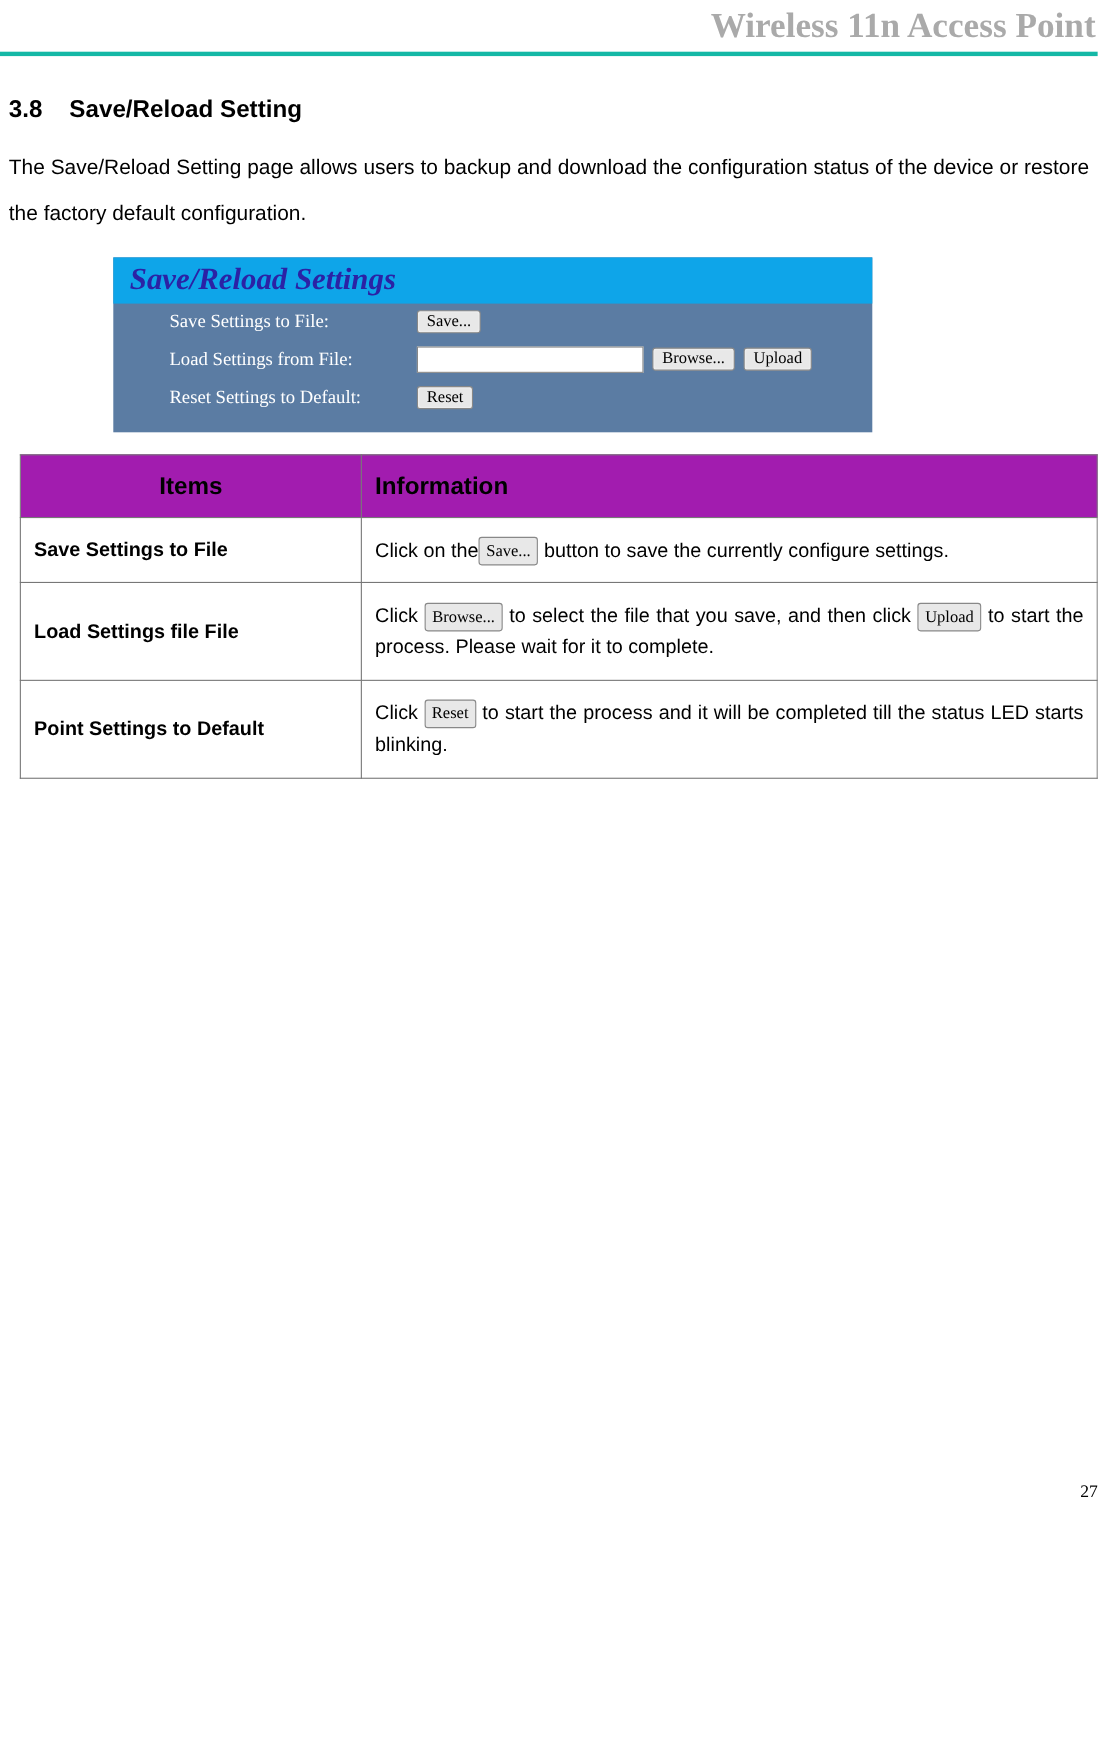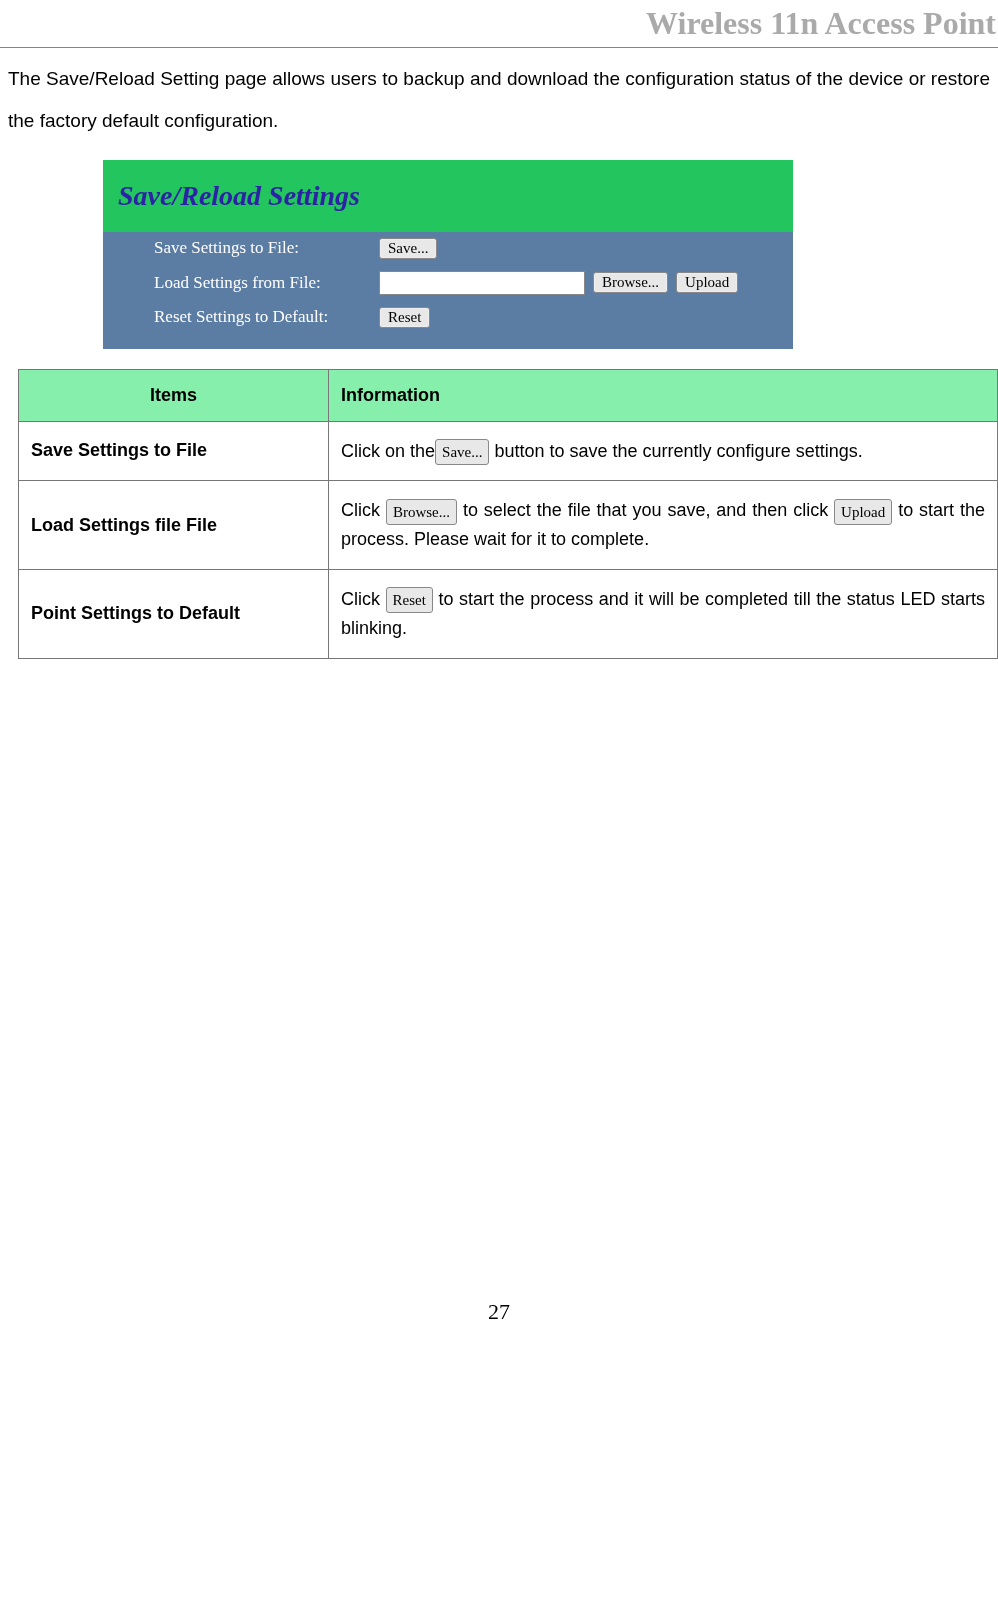--- a/index.html
+++ b/index.html
@@ -3,21 +3,21 @@
   <meta charset="utf-8">
   <style>
     body {
       margin: 0;
       padding: 0;
       font-family: Arial, sans-serif;
       width: 998px;
       background: white;
     }
     .header-bar {
-      border-bottom: 1px solid #14b8a6;
+      border-bottom: 4px solid #14b8a6;
       text-align: right;
       padding: 5px 0;
     }
     .header-title {
       font-size: 32px;
       font-weight: bold;
       color: #aaa;
       font-family: "Times New Roman", serif;
       margin-right: 2px;
     }
@@ -37,25 +37,25 @@
     }
     .screenshot {
       width: 690px;
       margin-left: 95px;
       background: #5b7ca3;
       padding-bottom: 15px;
       font-family: "Times New Roman", serif;
     }
     .screenshot-title {
       color: #2b22a5;
-      background: #22c55e;
+      background: #0ea5e9;
       font-size: 28px;
       font-weight: bold;
       font-style: italic;
-      padding: 20px 15px;
+      padding: 5px 15px;
       font-family: "Times New Roman", serif;
     }
     .screenshot-desc {
       color: white;
       font-size: 16px;
       padding: 15px 15px 20px 15px;
       border-bottom: 1px solid #8fa5bc;
       margin: 0 15px 15px 15px;
       font-family: "Times New Roman", serif;
     }
@@ -96,22 +96,22 @@
       border-collapse: collapse;
       margin: 20px auto 0 10px;
     }
     .info-table th, .info-table td {
       border: 1px solid #777;
       padding: 15px 12px;
       text-align: left;
       vertical-align: middle;
     }
     .info-table th {
-      background: #86efac;
-      font-size: 18px;
+      background: #a21caf;
+      font-size: 22px;
       text-align: center;
     }
     .info-table th.info-head {
       text-align: left;
     }
     .info-table td.item-col {
       width: 285px;
       font-weight: bold;
       font-size: 18px;
     }
@@ -124,34 +124,38 @@
       display: inline-block;
       background: #e8e8e8;
       border: 1px solid #888;
       border-radius: 3px;
       padding: 0 6px;
       font-family: "Times New Roman", serif;
       font-size: 15px;
       vertical-align: middle;
     }
     .page-number {
-      text-align: center;
-      font-size: 22px;
+      text-align: right;
+      font-size: 16px;
       margin-top: 640px;
       font-family: "Times New Roman", serif;
     }
   </style>
 </head>
 <body>
 
 <div class="header-bar">
   <span class="header-title">Wireless 11n Access Point</span>
 </div>
 
 <div class="content">
+  <div class="section-heading">
+    <span>3.8</span>&nbsp;&nbsp;&nbsp;
+    <span>Save/Reload Setting</span>
+  </div>
 
   <div class="intro-text">The Save/Reload Setting page allows users to backup and download the configuration status of the device or restore the factory default configuration.</div>
 
   <div class="screenshot">
     <div class="screenshot-title">Save/Reload Settings</div>
     <div class="form-row">
       <div class="form-label">Save Settings to File:</div>
       <button class="ui-button">Save...</button>
     </div>
     <div class="form-row">

